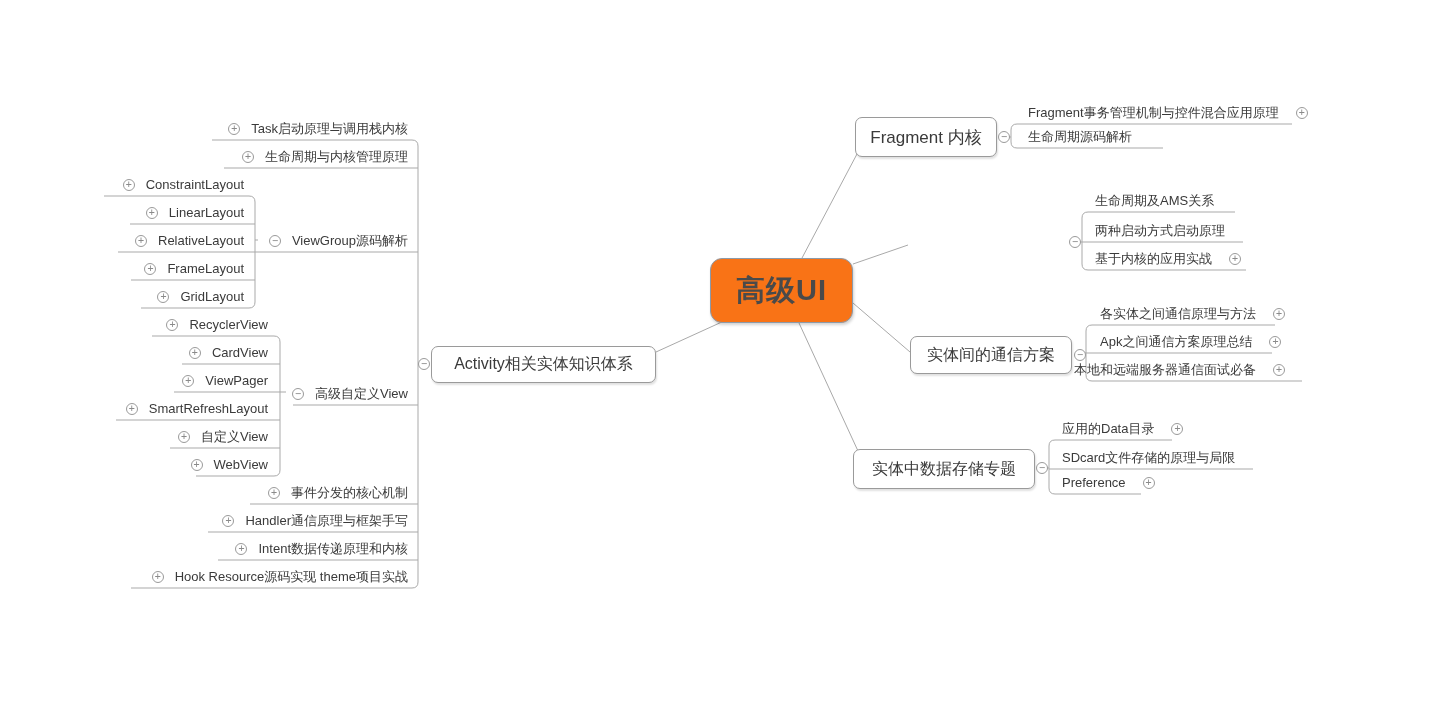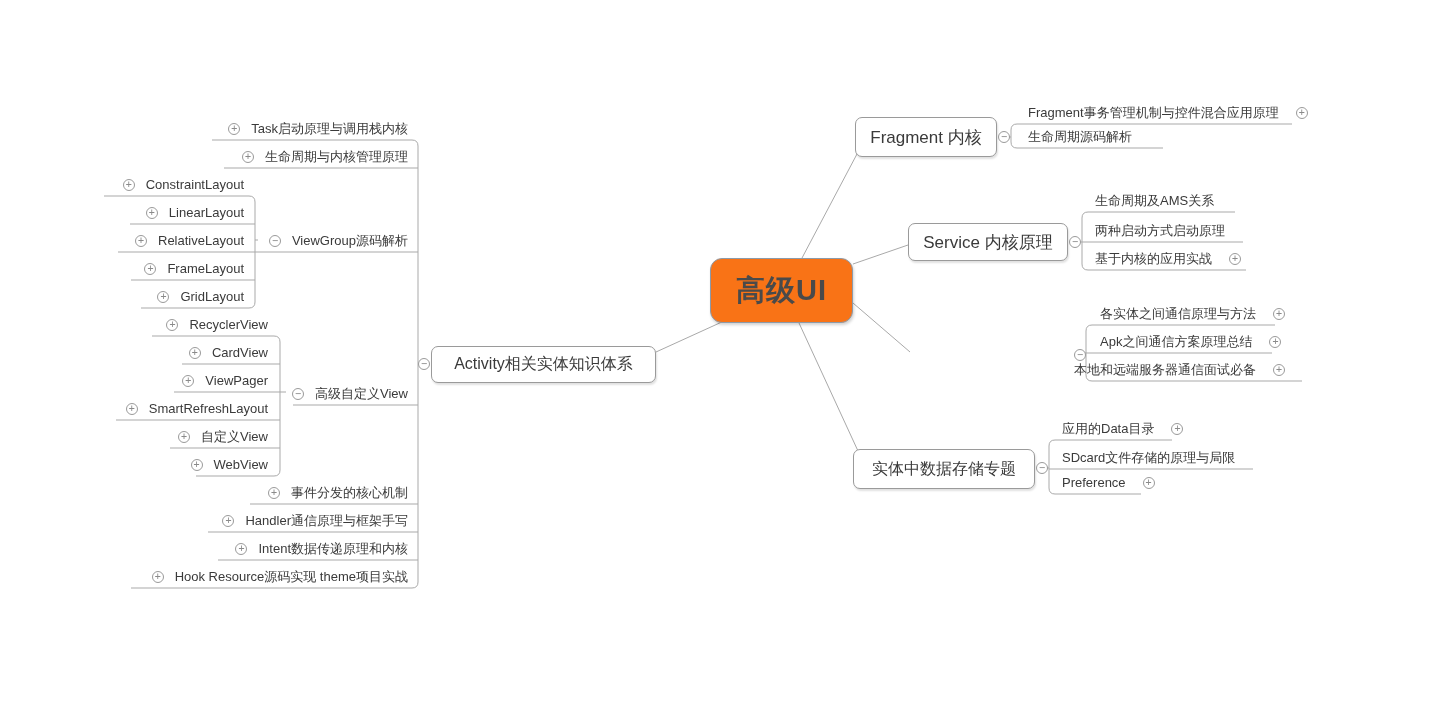--- a/index.html
+++ b/index.html
@@ -168,35 +168,35 @@
   </div>
   <span class="ic ic-abs" style="left:998px;top:131px;">−</span>
   <div class="row" style="left:1028px;top:102px;">
     <span class="lbl">Fragment事务管理机制与控件混合应用原理</span>
     <span class="ic" style="margin-left:6px;">+</span>
   </div>
   <div class="row" style="left:1028px;top:126px;">
     <span class="lbl">生命周期源码解析</span>
   </div>
 
-  <div class="topic-box" style="left:908px;top:223px;width:160px;height:38px;font-size:17px;">
-    <span>Service 内核原理</span>
-  </div>
   <span class="ic ic-abs" style="left:1069px;top:236px;">−</span>
   <div class="row" style="left:1095px;top:190px;">
     <span class="lbl">生命周期及AMS关系</span>
   </div>
   <div class="row" style="left:1095px;top:220px;">
     <span class="lbl">两种启动方式启动原理</span>
   </div>
   <div class="row" style="left:1095px;top:248px;">
     <span class="lbl">基于内核的应用实战</span>
     <span class="ic" style="margin-left:6px;">+</span>
   </div>
 
+  <div class="topic-box" style="left:910px;top:336px;width:162px;height:38px;font-size:16px;">
+    <span>实体间的通信方案</span>
+  </div>
   <span class="ic ic-abs" style="left:1074px;top:349px;">−</span>
   <div class="row" style="left:1100px;top:303px;">
     <span class="lbl">各实体之间通信原理与方法</span>
     <span class="ic" style="margin-left:6px;">+</span>
   </div>
   <div class="row" style="left:1100px;top:331px;">
     <span class="lbl">Apk之间通信方案原理总结</span>
     <span class="ic" style="margin-left:6px;">+</span>
   </div>
   <div class="row" style="left:1074px;top:359px;">

